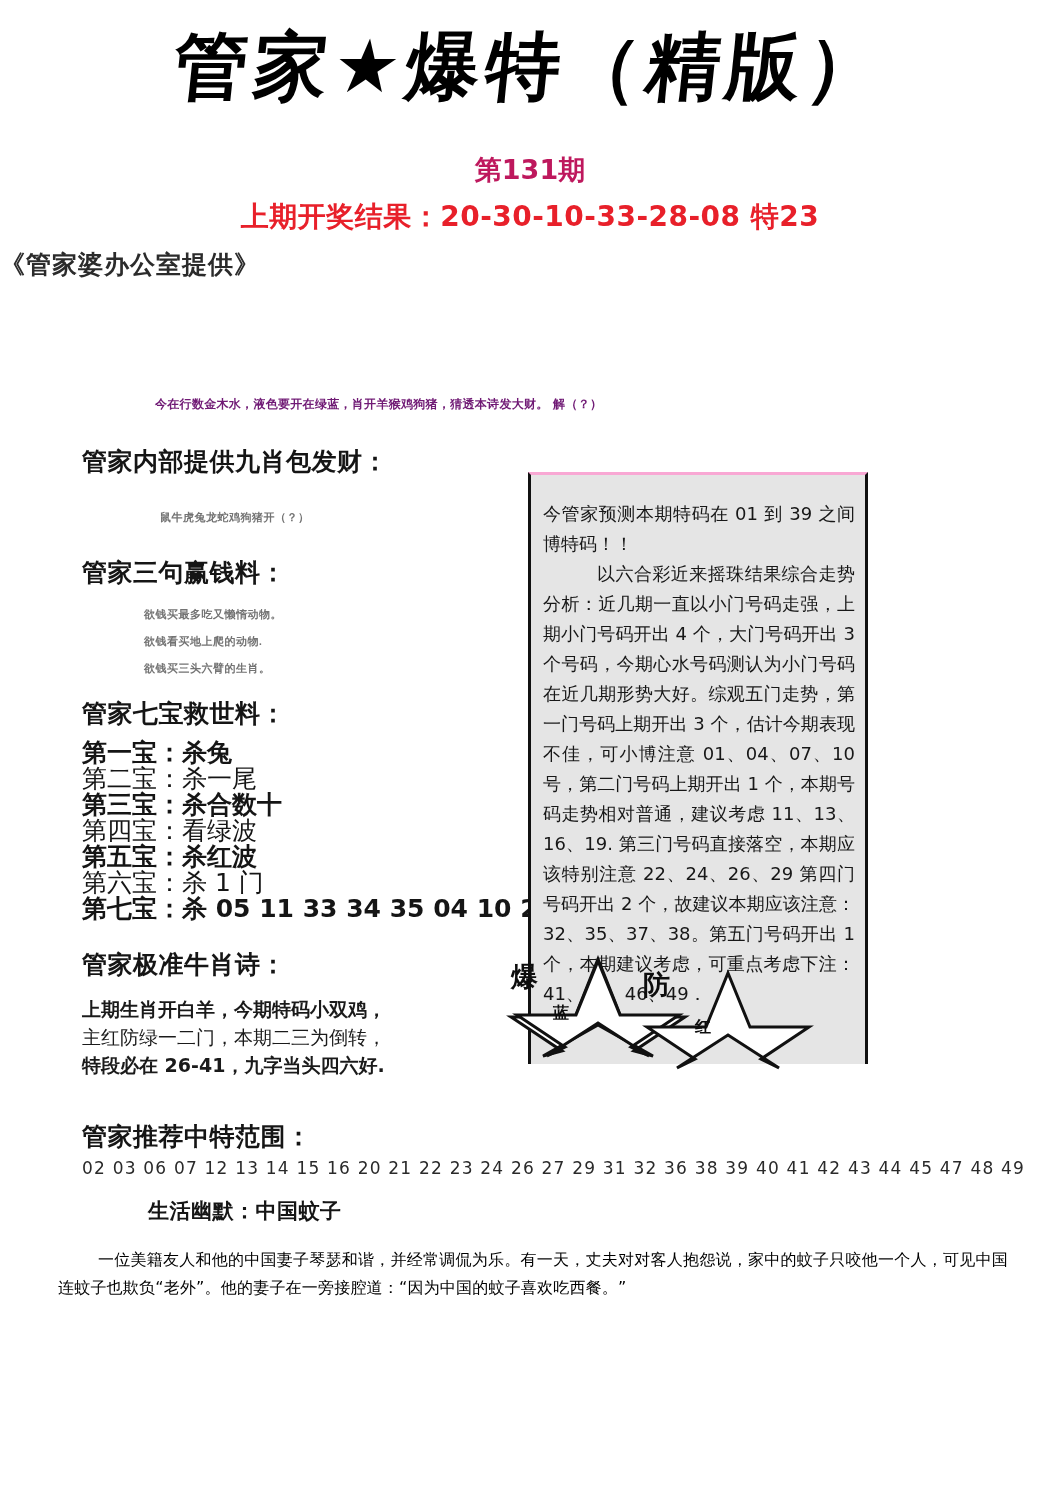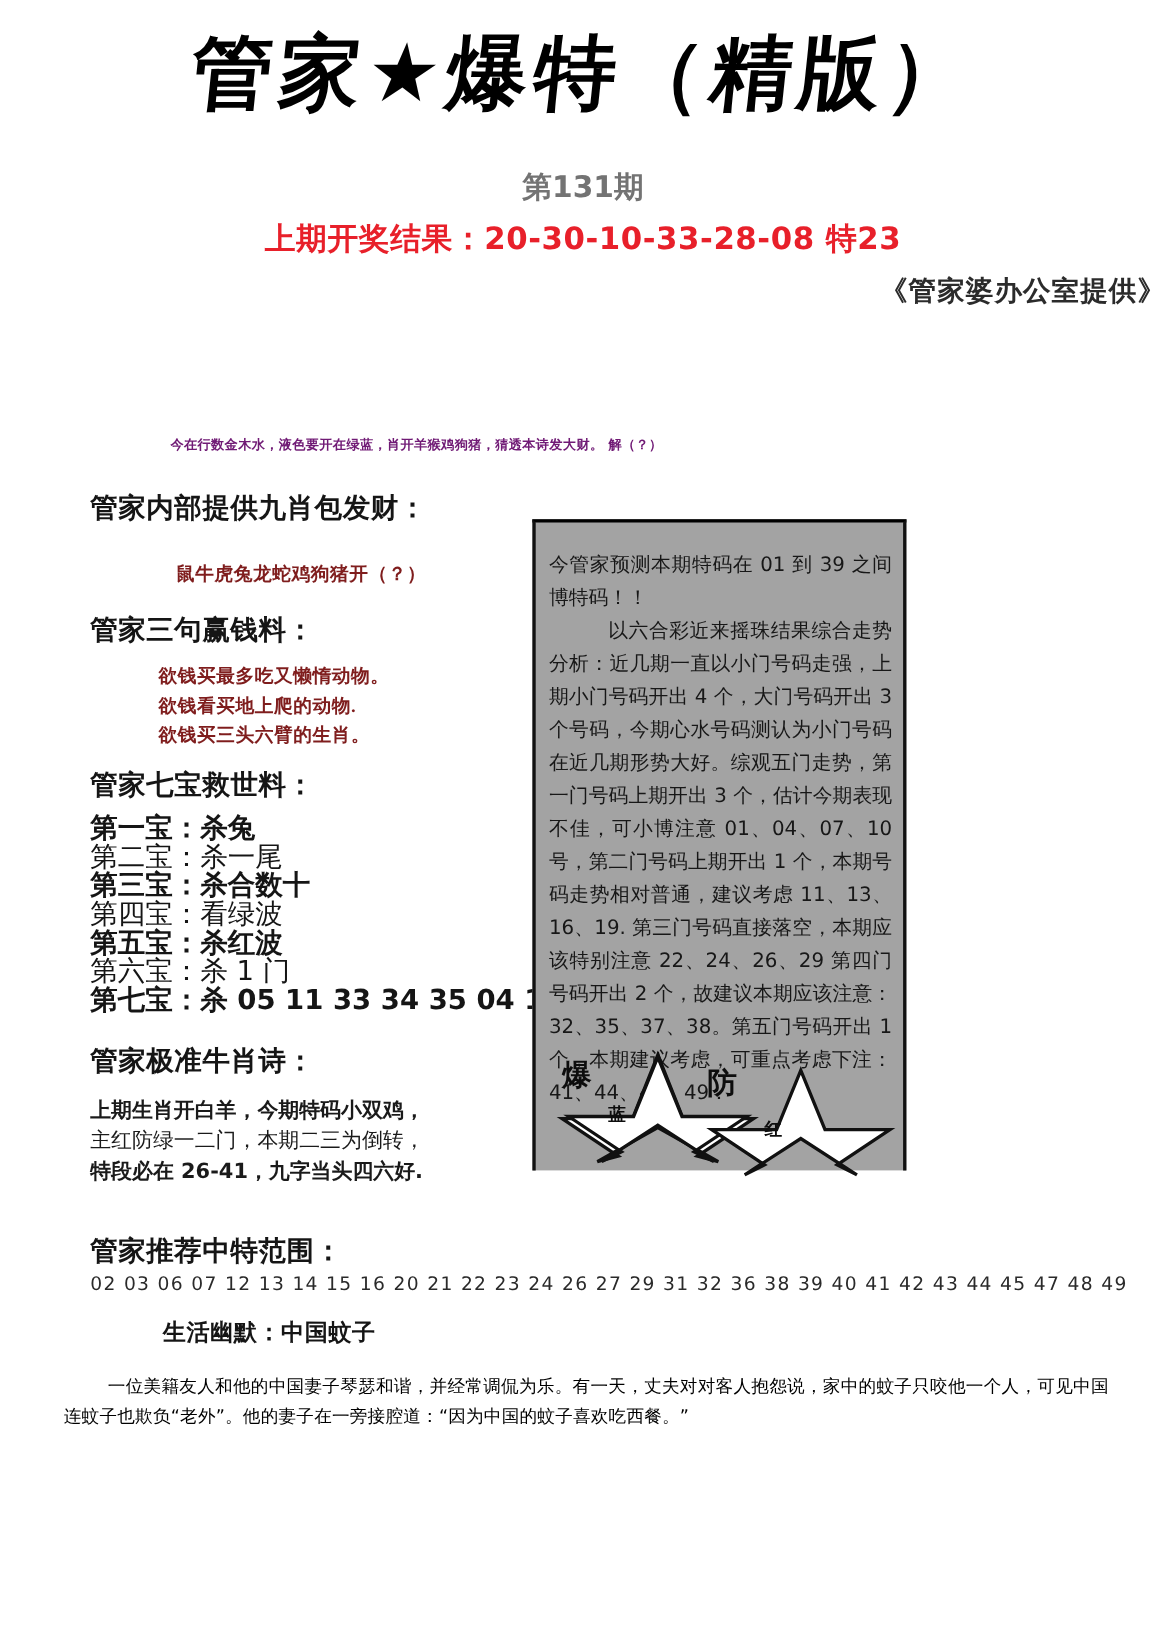--- a/index.html
+++ b/index.html
@@ -39,40 +39,40 @@
 
   .issue {
     position: absolute;
     top: 152px;
     left: 0;
     width: 1060px;
     text-align: center;
     font-family: "DejaVu Sans", sans-serif;
     font-weight: bold;
     font-size: 27px;
-    color: #737373;
+    color: #be185d;
   }
   .prize {
     position: absolute;
     top: 198px;
     left: 0;
     width: 1060px;
     text-align: center;
     font-family: "DejaVu Sans", sans-serif;
     font-weight: bold;
     font-size: 28px;
     color: #e8202a;
     letter-spacing: 0.5px;
   }
   .office {
     position: absolute;
     top: 248px;
     left: 0;
     width: 1060px;
-    text-align: right;
+    text-align: left;
     font-family: "Liberation Serif", serif;
     font-weight: bold;
     font-size: 25px;
     color: #2b2b2b;
     letter-spacing: 1px;
   }
 
   
   .left-col {
     position: absolute;
@@ -87,22 +87,22 @@
     font-size: 25px;
     color: #151515;
     letter-spacing: 0.5px;
     margin: 0 0 4px 0;
     white-space: nowrap;
   }
 
   .poem-line {
     font-family: Liberation Serif, serif;
     font-weight: bold;
-    font-size: 17px;
-    color: #7f1d1d;
+    font-size: 11px;
+    color: #737373;
     letter-spacing: 0.5px;
     white-space: nowrap;
   }
 
   .four-phrase {
     position: absolute;
     left: 155px;
     top: 396px;
     font-family: "DejaVu Sans", sans-serif;
     font-weight: bold;
@@ -165,30 +165,30 @@
     line-height: 28px;
     color: #000000;
     text-align: justify;
     text-indent: 40px;
     letter-spacing: 0.2px;
   }
 
   
   .analysis-box {
     position: absolute;
-    left: 484px;
+    left: 528px;
     top: 472px;
     width: 340px;
     height: 592px;
-    border-top: 3px solid #000000;
+    border-top: 3px solid #f9a8d4;
     border-left: 3px solid #111111;
     border-right: 3px solid #111111;
     border-bottom: none;
     box-sizing: border-box;
-    background: #a3a3a3;
+    background: #e5e5e5;
   }
   .analysis-inner {
     padding: 24px 10px 0 12px;
     font-family: "DejaVu Sans", sans-serif;
     font-size: 18px;
     line-height: 30px;
     color: #171717;
     text-align: justify;
   }
   .analysis-inner p { margin: 0; }

